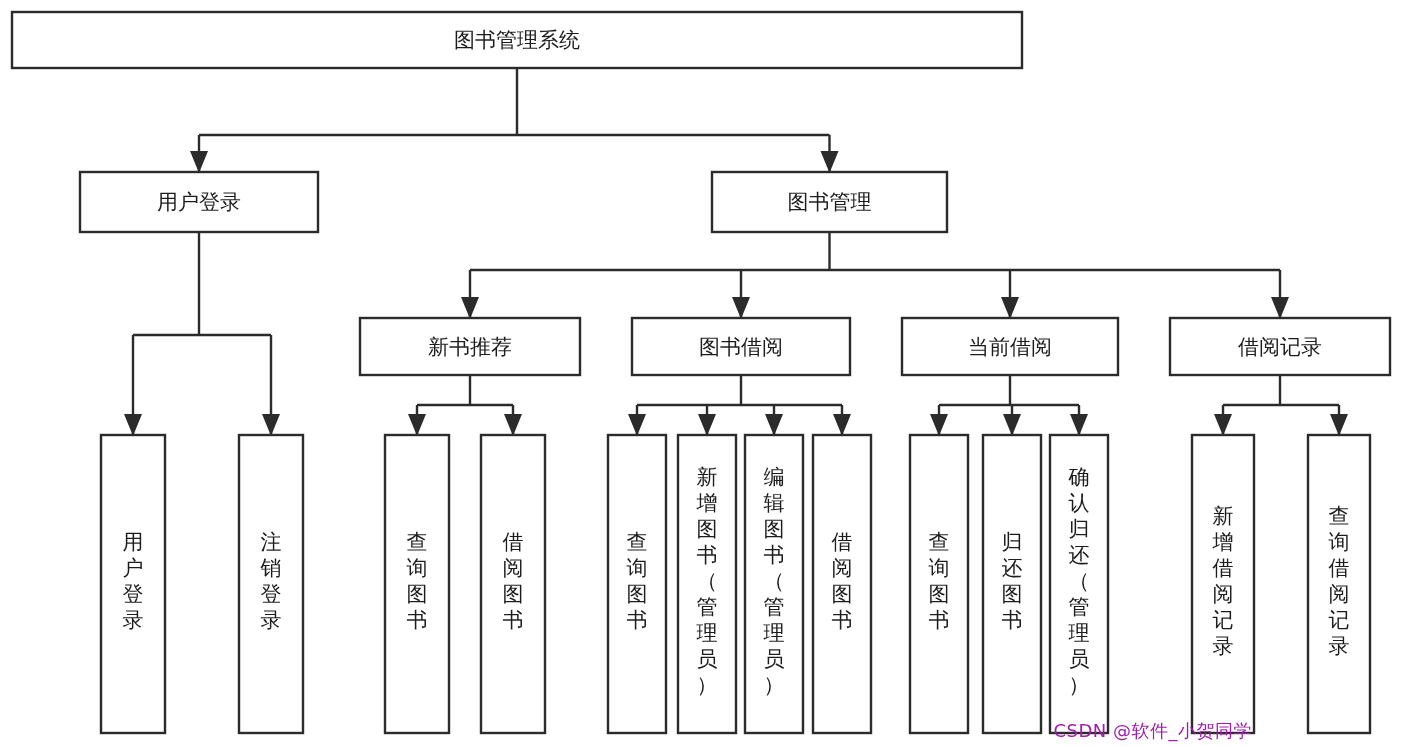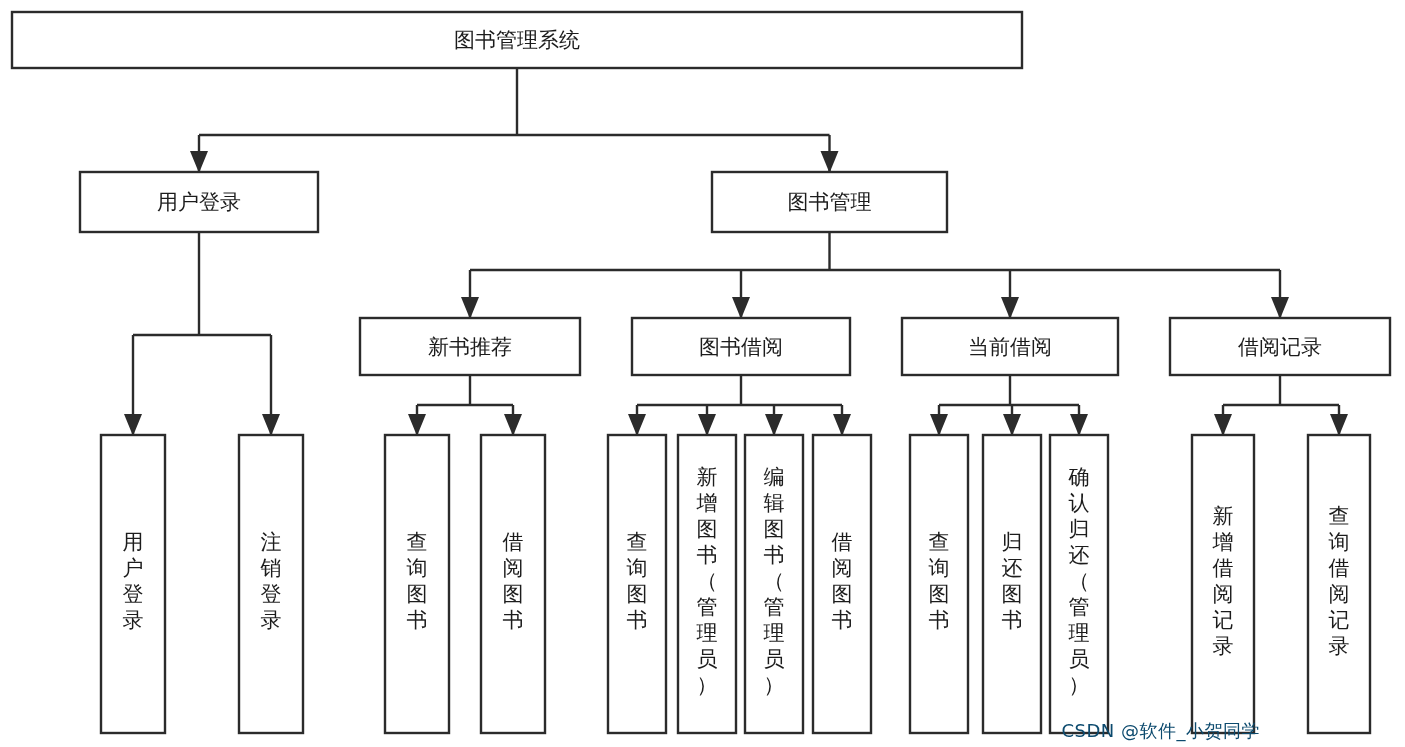--- a/index.html
+++ b/index.html
@@ -11,21 +11,20 @@
     width: 1405px;
     height: 747px;
     font-family: "DejaVu Sans", "Liberation Sans", sans-serif;
     overflow: hidden;
     position: relative;
   }
   #diagram-root {
     position: relative;
     width: 1260px;
     height: 747px;
-    padding-left: 8px;
   }
   svg.diagram-canvas {
     position: absolute;
     left: 0;
     top: 0;
     width: 1405px;
     height: 747px;
   }
   .node-box {
     fill: #ffffff;
@@ -54,21 +53,21 @@
   .arrow-head {
     fill: #2b2b2b;
     stroke: none;
   }
   .watermark-text {
     position: absolute;
     right: 8px;
     bottom: 4px;
     font-family: "DejaVu Sans", "Liberation Sans", sans-serif;
     font-size: 18px;
-    color: #0c4a6e;
+    color: #a21caf;
     white-space: nowrap;
     letter-spacing: 0.5px;
     user-select: none;
   }
 </style>
 </head>
 <body>
 
 <div id="diagram-root">
   <svg class="diagram-canvas" viewBox="0 0 1405 747">

